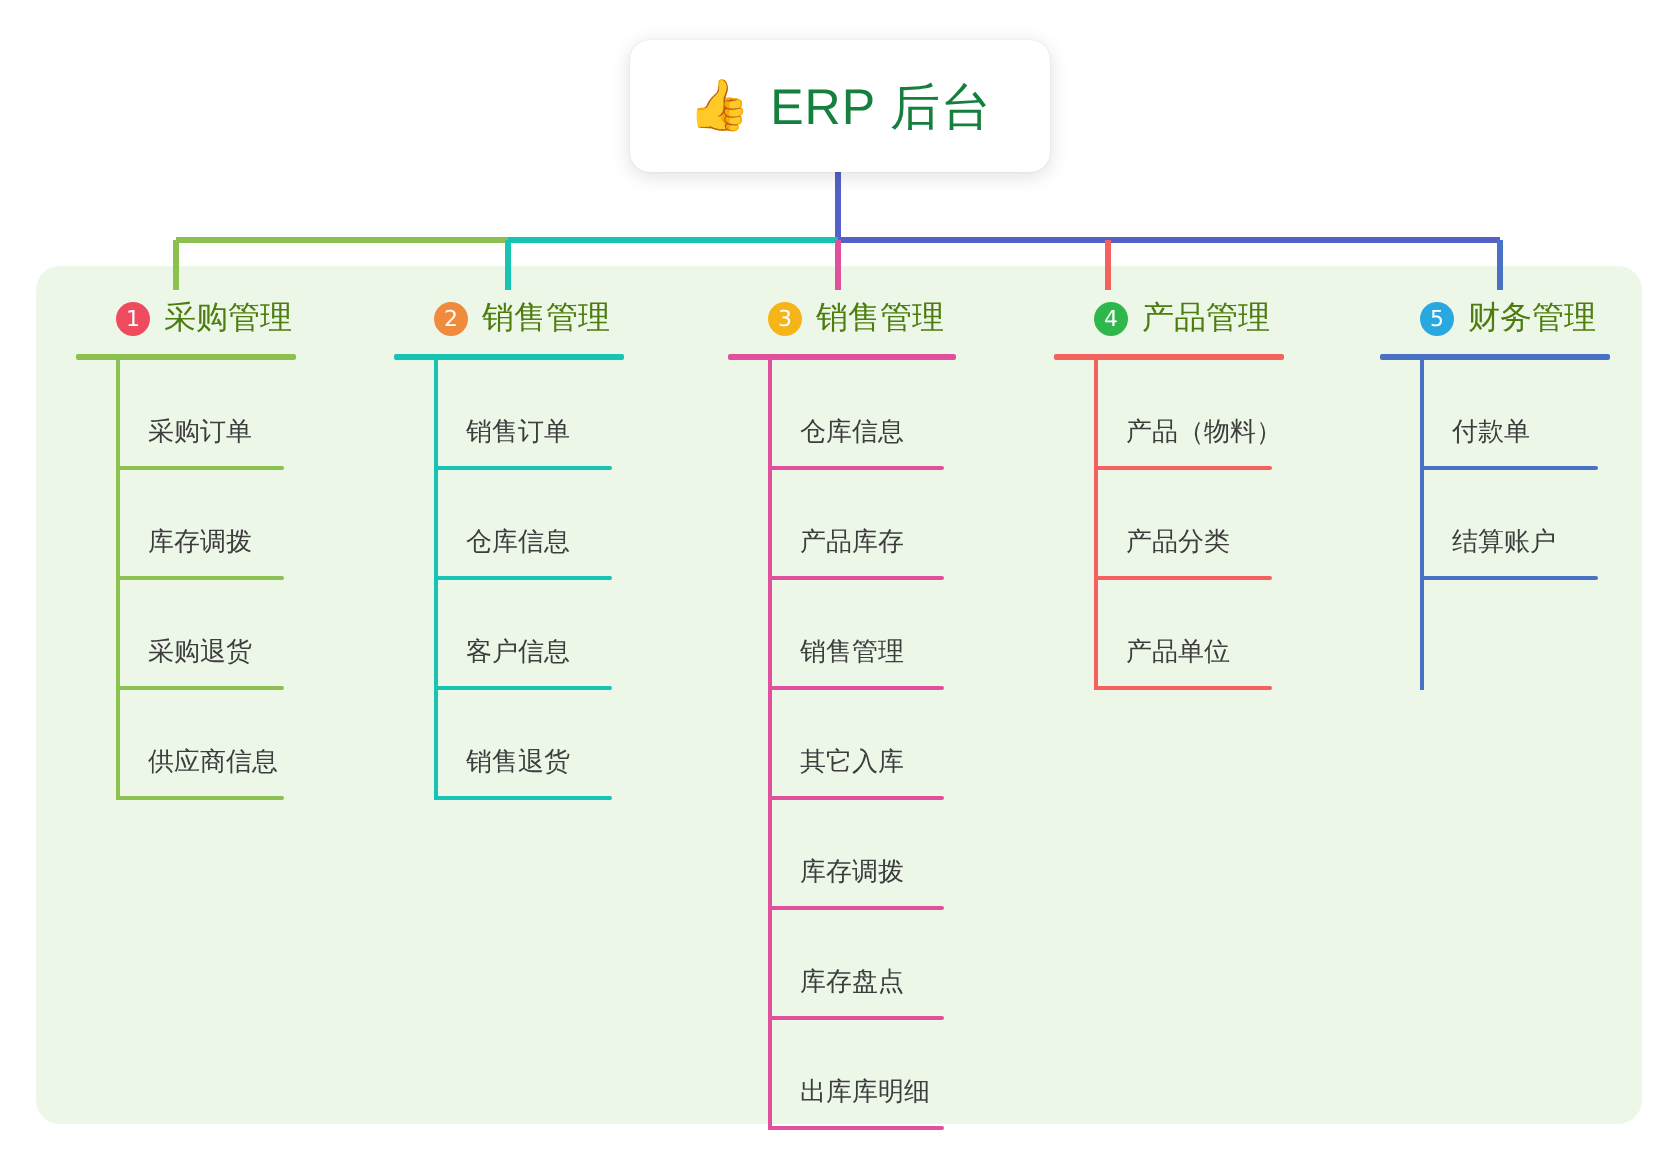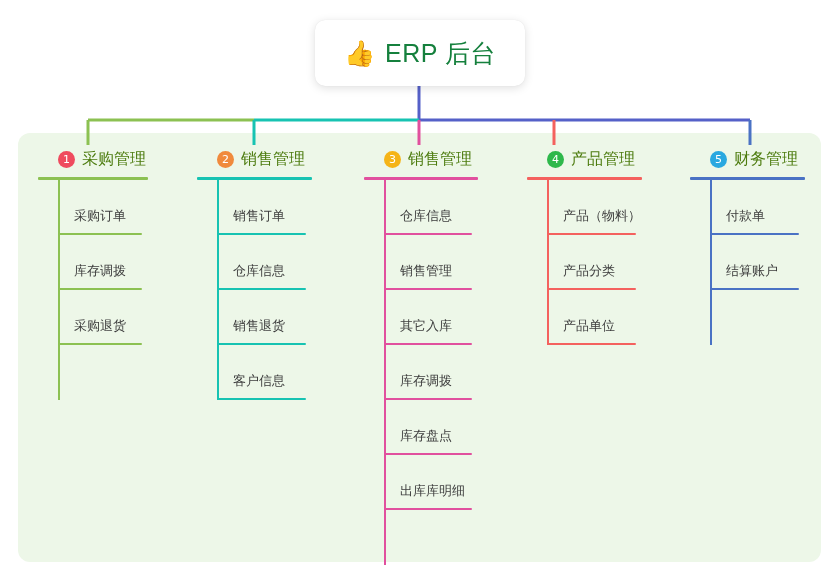--- a/index.html
+++ b/index.html
@@ -173,61 +173,69 @@
             <div class="item-rule" style="background: rgb(140, 193, 82); width: 84px;"></div>
           </div>
           <div class="item">
             <span class="item-label">库存调拨</span>
             <div class="item-rule" style="background: rgb(140, 193, 82); width: 84px;"></div>
           </div>
           <div class="item">
             <span class="item-label">采购退货</span>
             <div class="item-rule" style="background: rgb(140, 193, 82); width: 84px;"></div>
           </div>
+          <div class="item">
+            <span class="item-label">供应商信息</span>
+            <div class="item-rule" style="background: rgb(140, 193, 82); width: 84px;"></div>
+          </div>
         </div>
       </div>
       <div class="column" style="left: 197px; top: 146px; width: 115px;">
         <div class="col-head">
           <span class="badge" style="background: rgb(240, 138, 60);">2</span>
           <span class="col-title">销售管理</span>
         </div>
         <div class="head-rule" style="background: rgb(23, 195, 178); width: 115px;"></div>
         <div class="items">
           <div class="spine" style="background: rgb(23, 195, 178); height: 220px;"></div>
           <div class="item">
             <span class="item-label">销售订单</span>
             <div class="item-rule" style="background: rgb(23, 195, 178); width: 89px;"></div>
           </div>
           <div class="item">
             <span class="item-label">仓库信息</span>
             <div class="item-rule" style="background: rgb(23, 195, 178); width: 89px;"></div>
           </div>
           <div class="item">
+            <span class="item-label">客户信息</span>
+            <div class="item-rule" style="background: rgb(23, 195, 178); width: 89px;"></div>
+          </div>
+          <div class="item">
             <span class="item-label">销售退货</span>
-            <div class="item-rule" style="background: rgb(23, 195, 178); width: 89px;"></div>
-          </div>
-          <div class="item">
-            <span class="item-label">客户信息</span>
             <div class="item-rule" style="background: rgb(23, 195, 178); width: 89px;"></div>
           </div>
         </div>
       </div>
       <div class="column" style="left: 364px; top: 146px; width: 114px;">
         <div class="col-head">
           <span class="badge" style="background: rgb(245, 180, 23);">3</span>
           <span class="col-title">销售管理</span>
         </div>
         <div class="head-rule" style="background: rgb(225, 80, 158); width: 114px;"></div>
         <div class="items">
           <div class="spine" style="background: rgb(225, 80, 158); height: 385px;"></div>
           <div class="item">
             <span class="item-label">仓库信息</span>
             <div class="item-rule" style="background: rgb(225, 80, 158); width: 88px;"></div>
           </div>
           <div class="item">
+            <span class="item-label">产品库存</span>
+            <div class="item-rule" style="background: rgb(225, 80, 158); width: 88px;"></div>
+          </div>
+          <div class="item">
             <span class="item-label">销售管理</span>
             <div class="item-rule" style="background: rgb(225, 80, 158); width: 88px;"></div>
           </div>
           <div class="item">
             <span class="item-label">其它入库</span>
             <div class="item-rule" style="background: rgb(225, 80, 158); width: 88px;"></div>
           </div>
           <div class="item">
             <span class="item-label">库存调拨</span>
             <div class="item-rule" style="background: rgb(225, 80, 158); width: 88px;"></div>

